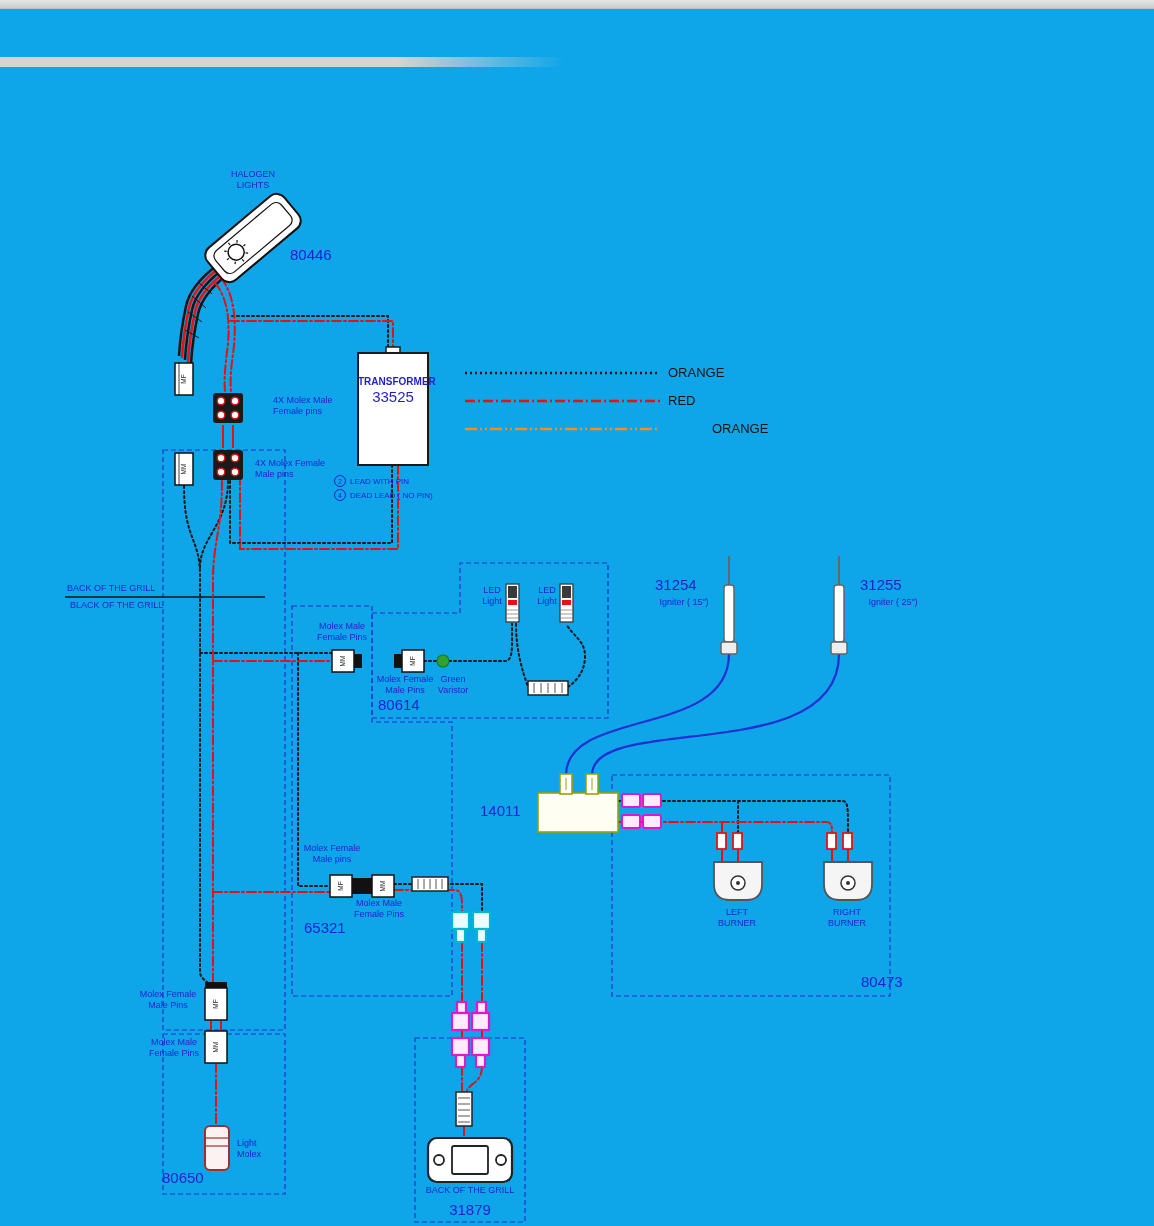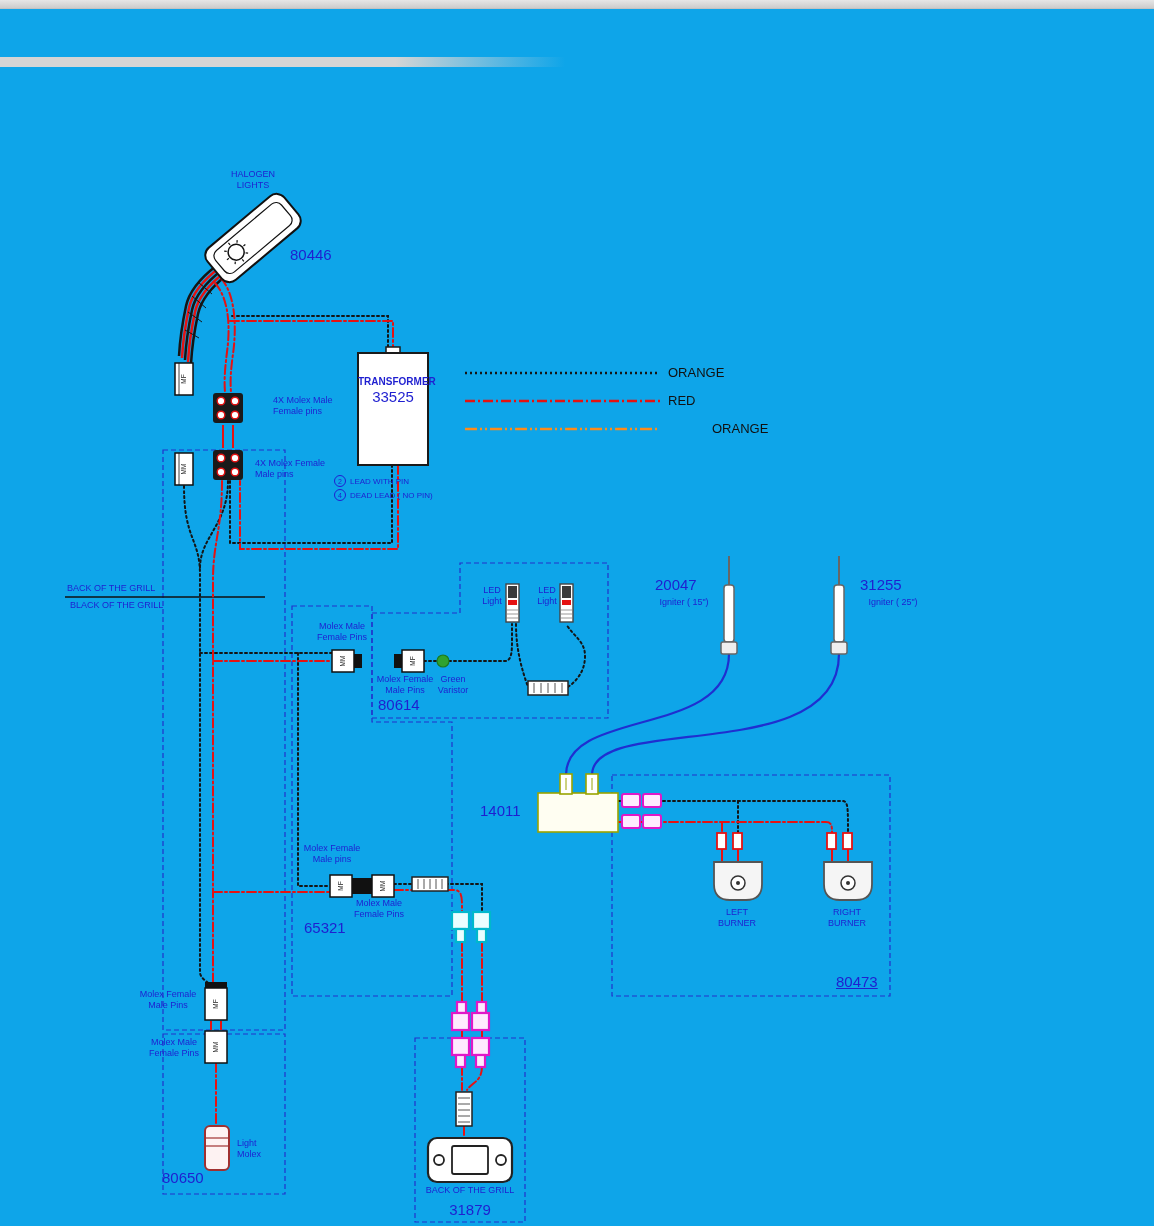--- a/index.html
+++ b/index.html
@@ -377,36 +377,36 @@
 
   <div class="lbl" style="left:476px; top:585px; width:32px;">
     <span>LED</span>
     <span>Light</span>
   </div>
   <div class="lbl" style="left:531px; top:585px; width:32px;">
     <span>LED</span>
     <span>Light</span>
   </div>
 
-  <div class="part" style="left:655px; top:576px;">20047</div>
+  <div class="part" style="left:655px; top:576px;">31254</div>
   <div class="lbl" style="left:645px; top:597px; width:78px;">Igniter  ( 15")</div>
   <div class="part" style="left:860px; top:576px;">31255</div>
   <div class="lbl" style="left:854px; top:597px; width:78px;">Igniter  ( 25")</div>
 
   <div class="part" style="left:480px; top:802px;">14011</div>
 
   <div class="lbl" style="left:707px; top:907px; width:60px;">
     <span>LEFT</span>
     <span>BURNER</span>
   </div>
   <div class="lbl" style="left:817px; top:907px; width:60px;">
     <span>RIGHT</span>
     <span>BURNER</span>
   </div>
-  <div class="part" style="left:836px; top:973px;text-decoration:underline;">80473</div>
+  <div class="part" style="left:861px; top:973px;">80473</div>
 
   <div class="lbl" style="left:298px; top:843px; width:68px;">
     <span>Molex Female</span>
     <span>Male pins</span>
   </div>
   <div class="lbl" style="left:347px; top:898px; width:64px;">
     <span>Molex Male</span>
     <span>Female Pins</span>
   </div>
   <div class="part" style="left:304px; top:919px;">65321</div>

